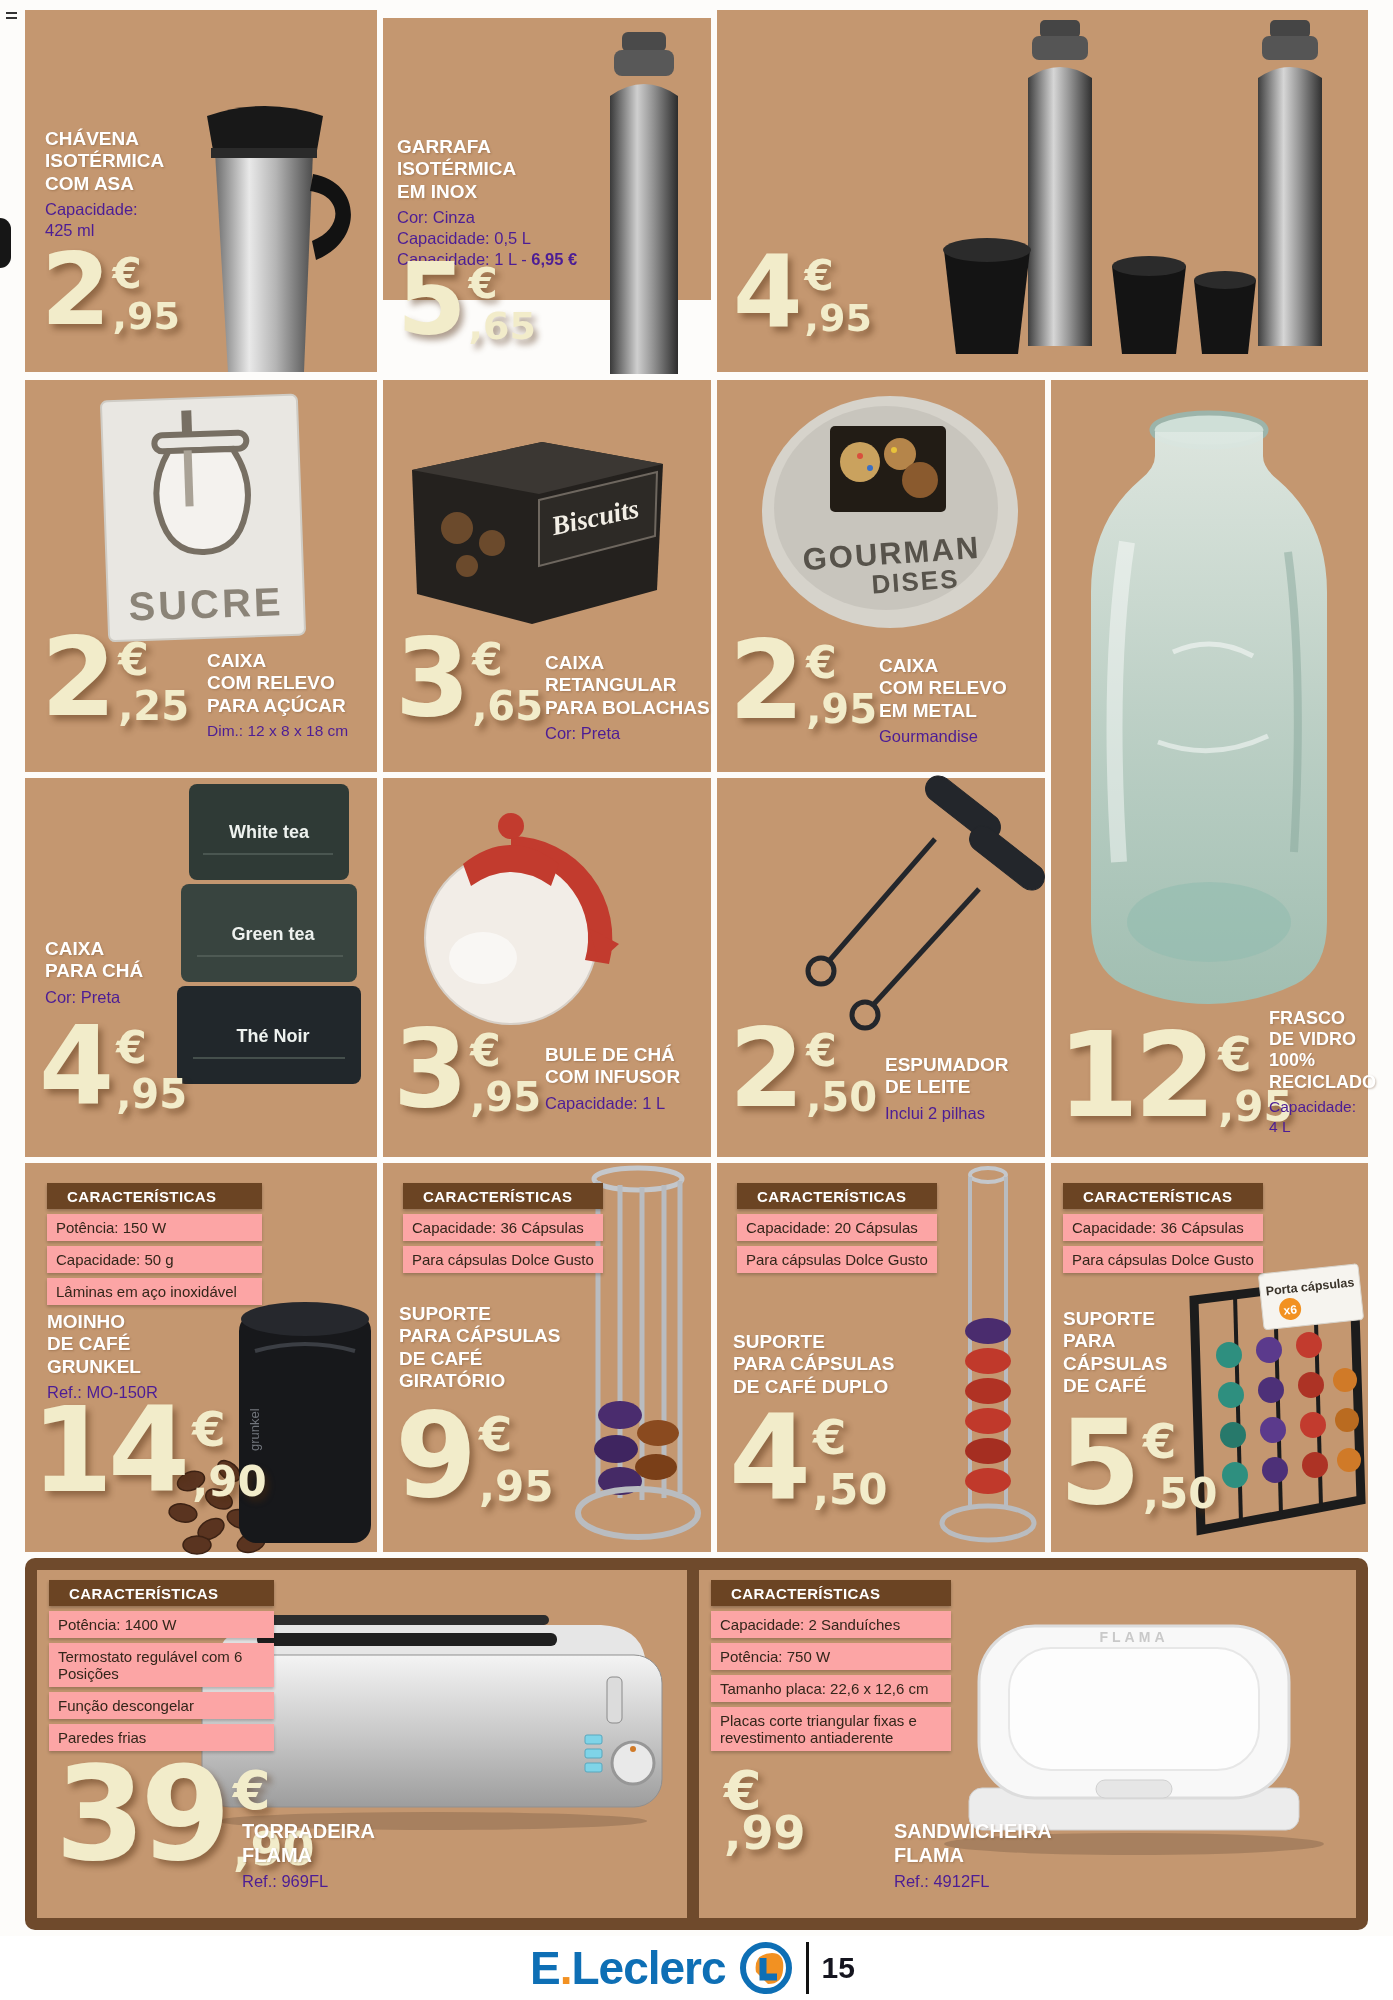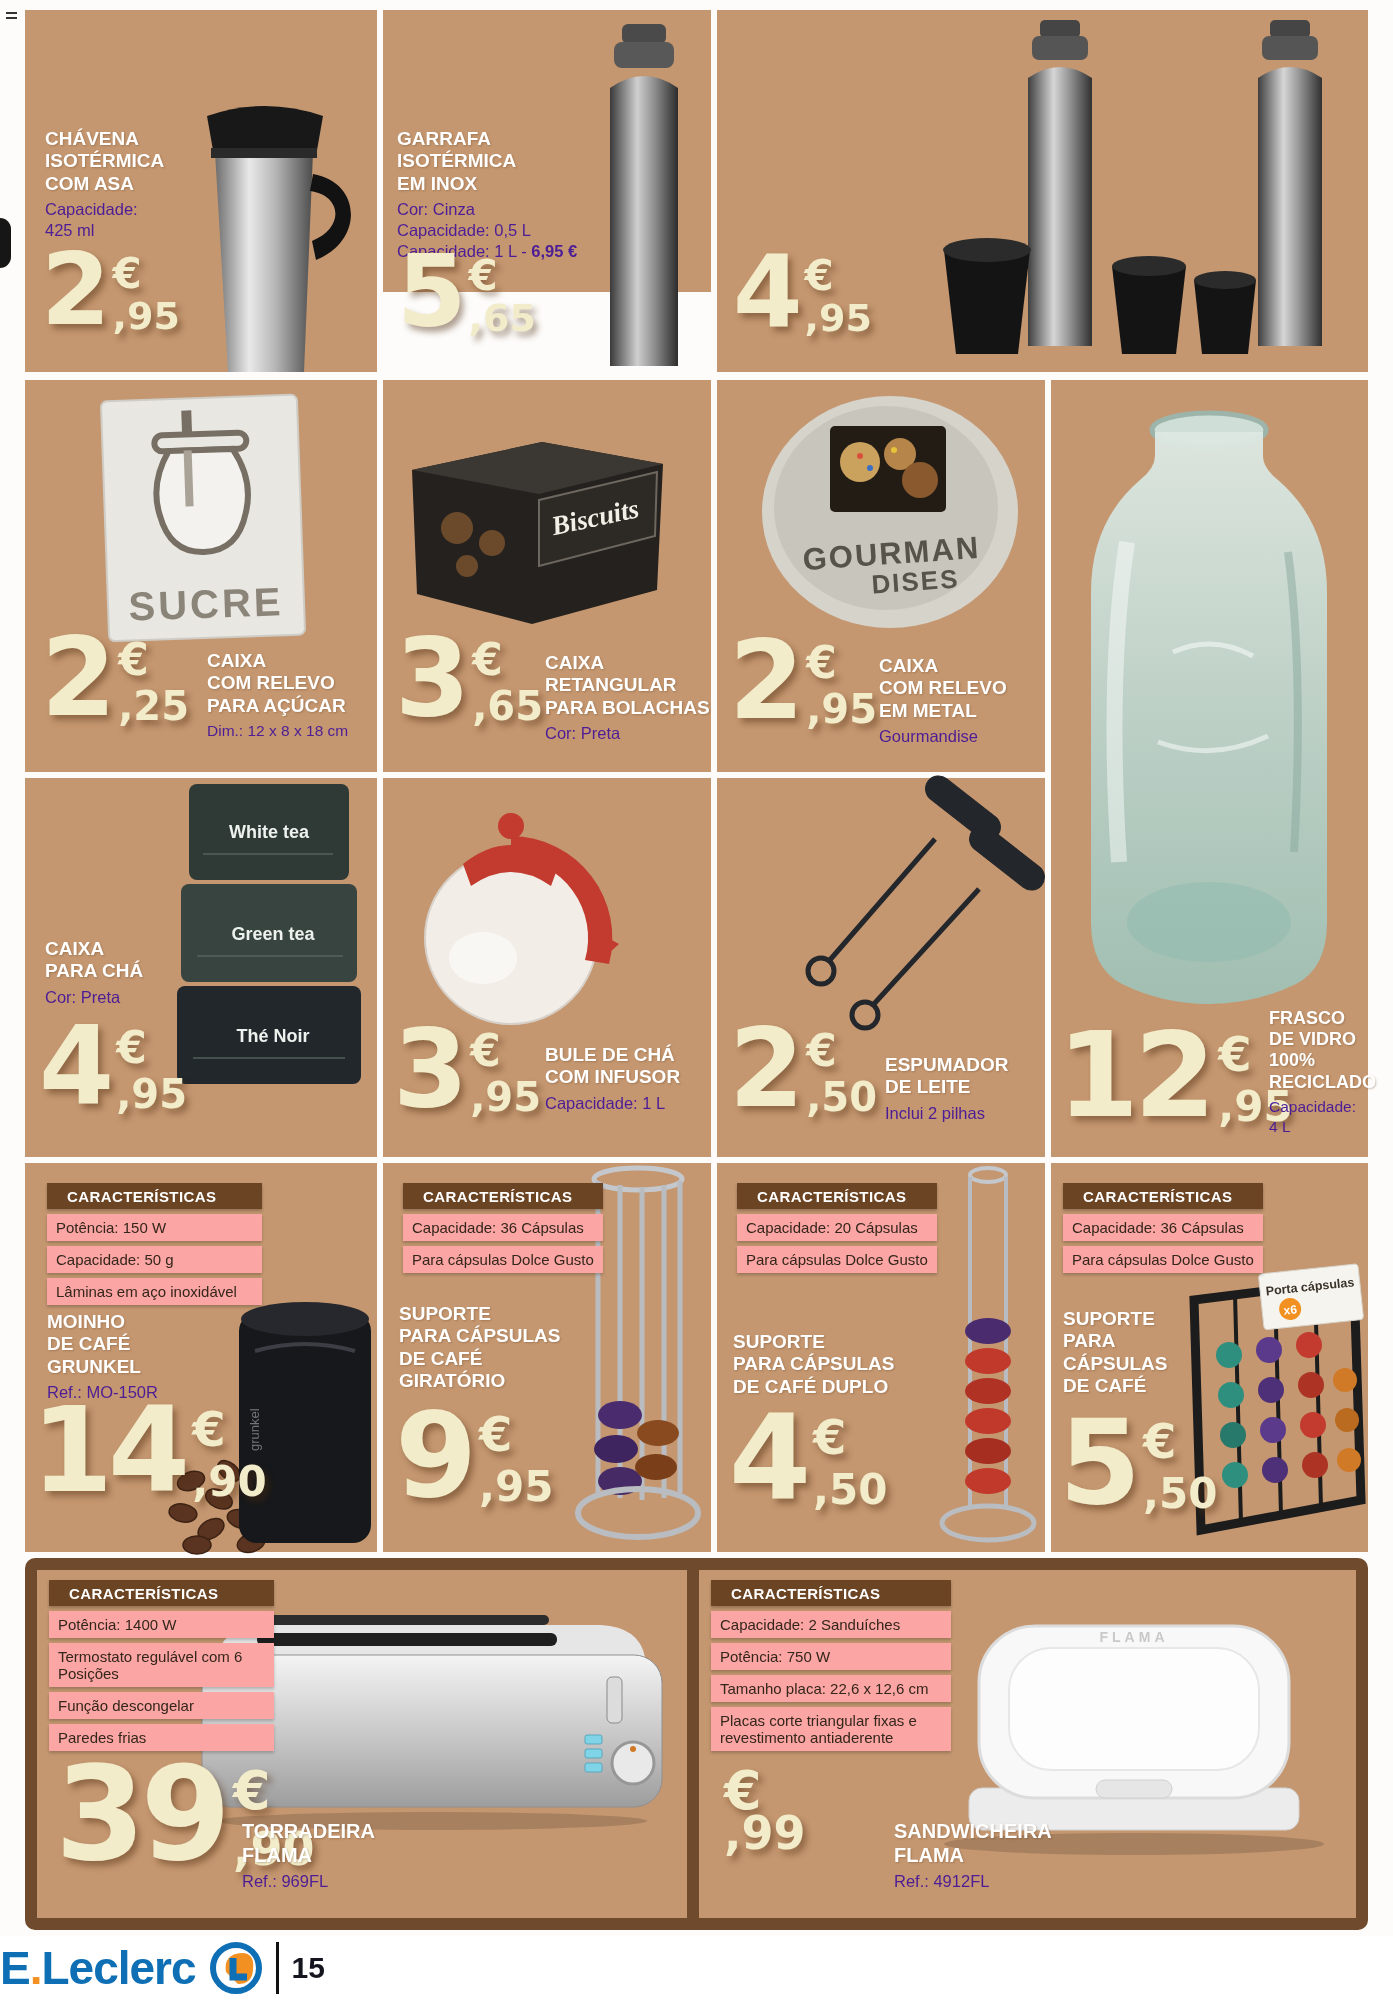--- a/index.html
+++ b/index.html
@@ -21,21 +21,21 @@
   .pr-sm .p-int{font-size:100px}.pr-sm .p-cur{font-size:42px}.pr-sm .p-dec{font-size:38px}
   .pr-md .p-int{font-size:108px}.pr-md .p-cur{font-size:44px}.pr-md .p-dec{font-size:40px}
   .pr-lg .p-int{font-size:118px}.pr-lg .p-cur{font-size:48px}.pr-lg .p-dec{font-size:42px}
   .pr-xl .p-int{font-size:130px}.pr-xl .p-cur{font-size:54px}.pr-xl .p-dec{font-size:46px}
   .features{position:absolute;z-index:3}
   .f-head{background:#6b4423;color:#fff;font-weight:700;font-size:15px;padding:5px 20px 4px;letter-spacing:.4px;
           box-shadow:0 2px 3px rgba(0,0,0,.25)}
   .f-row{background:#fca5a5;color:#33261a;font-size:15px;padding:5px 9px;margin-top:5px;box-shadow:0 2px 3px rgba(0,0,0,.22)}
   .band{position:absolute;background:#6f4a2c;border-radius:10px}
   .footer{position:absolute;left:0;top:1936px;width:1393px;height:64px;background:#fff;
-          display:flex;align-items:center;justify-content:flex-start;gap:13px;padding-right:8px}
+          display:flex;align-items:center;justify-content:center;gap:13px;padding-right:8px}
   .brand{color:#0e6fb5;font-weight:700;font-size:46px;letter-spacing:-1px;white-space:nowrap}
   .brand .dot{color:#f29122}
   .pageno{color:#15151f;font-weight:700;font-size:30px}
   .vline{width:3px;height:52px;background:#111}
   svg{position:absolute;overflow:visible}
 </style>
 </head>
 <body>
 
 <div class="page">
@@ -72,21 +72,21 @@
     </div>
     <div class="price pr-sm" style="left:16px;top:240px">
       <span class="p-int">2</span>
       <span class="p-side">
           <span class="p-cur">€</span>
           <span class="p-dec">,95</span>
         </span>
     </div>
   </section>
 
-  <section class="cell" style="left:383px;top:10px;width:328px;height:282px">
+  <section class="cell" style="left:383px;top:18px;width:328px;height:282px">
     <svg style="left:205px;top:12px" width="112" height="348" viewBox="0 0 112 348">
       <defs>
           <linearGradient id="gb" x1="0" y1="0" x2="1" y2="0">
         <stop offset="0" stop-color="#3a3a3a"></stop>
             <stop offset=".4" stop-color="#cfcfcf"></stop>
         <stop offset=".65" stop-color="#8f8f8f"></stop>
             <stop offset="1" stop-color="#2c2c2c"></stop>
           </linearGradient>
         </defs>
       <rect x="34" y="2" width="44" height="20" rx="6" fill="#4a4a4a"></rect>

